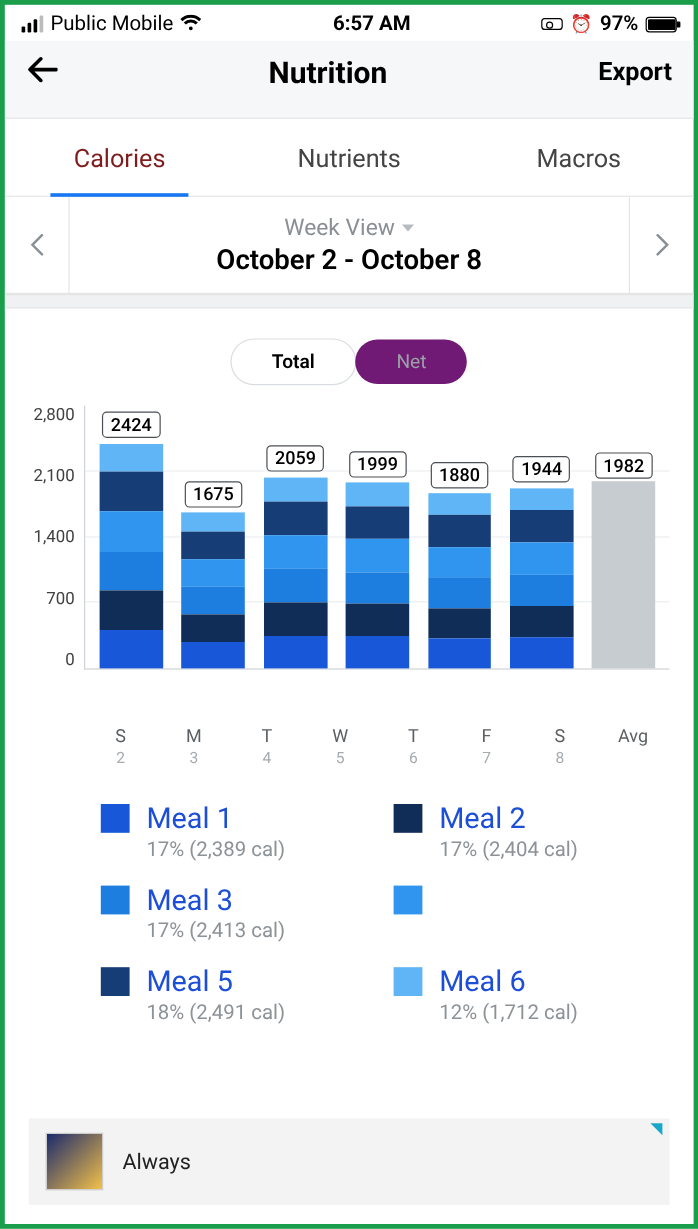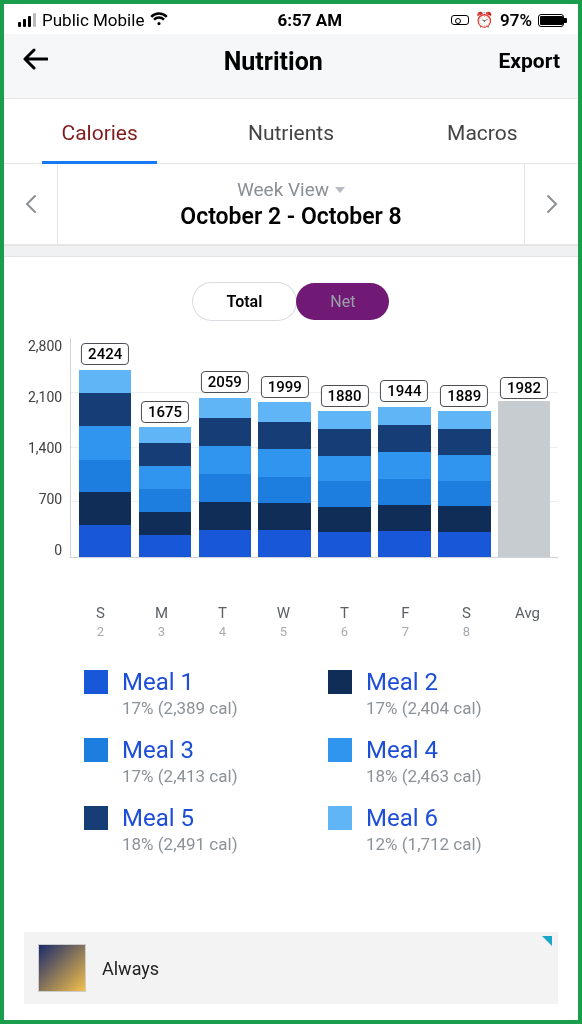--- a/index.html
+++ b/index.html
@@ -258,31 +258,20 @@
             <div class="seg-piece m1" style="height: 16.9753%;"></div>
             <div class="seg-piece m2" style="height: 17.0782%;"></div>
             <div class="seg-piece m3" style="height: 17.0782%;"></div>
             <div class="seg-piece m4" style="height: 17.4383%;"></div>
             <div class="seg-piece m5" style="height: 17.5926%;"></div>
             <div class="seg-piece m6" style="height: 12.1399%;"></div>
             <div class="val-label">1944</div>
           </div>
         </div>
         <div class="bar-col">
-          <div class="stack" style="height: 148.421px;">
-            <div class="seg-piece m1" style="height: 16.9931%;"></div>
-            <div class="seg-piece m2" style="height: 17.099%;"></div>
-            <div class="seg-piece m3" style="height: 17.099%;"></div>
-            <div class="seg-piece m4" style="height: 17.4696%;"></div>
-            <div class="seg-piece m5" style="height: 17.6284%;"></div>
-            <div class="seg-piece m6" style="height: 11.964%;"></div>
-            <div class="val-label">1889</div>
-          </div>
-        </div>
-        <div class="bar-col">
           <div class="stack" style="height: 155.729px;">
             <div class="avg-bar" style="height: 100%;"></div>
             <div class="val-label">1982</div>
           </div>
         </div>
       </div>
   </div>
   <div class="x-axis" id="x-axis">
       <div class="x-tick">S<br><span class="dn">2</span></div>
       <div class="x-tick">M<br><span class="dn">3</span></div>
@@ -312,24 +301,20 @@
     </div>
     <div class="legend-item">
       <div class="swatch m3"></div>
       <div>
         <div class="legend-name">Meal 3</div>
         <div class="legend-sub">17% (2,413 cal)</div>
       </div>
     </div>
     <div class="legend-item">
       <div class="swatch m4"></div>
-      <div>
-        <div class="legend-name">Meal 4</div>
-        <div class="legend-sub">18% (2,463 cal)</div>
-      </div>
     </div>
     <div class="legend-item">
       <div class="swatch m5"></div>
       <div>
         <div class="legend-name">Meal 5</div>
         <div class="legend-sub">18% (2,491 cal)</div>
       </div>
     </div>
     <div class="legend-item">
       <div class="swatch m6"></div>

